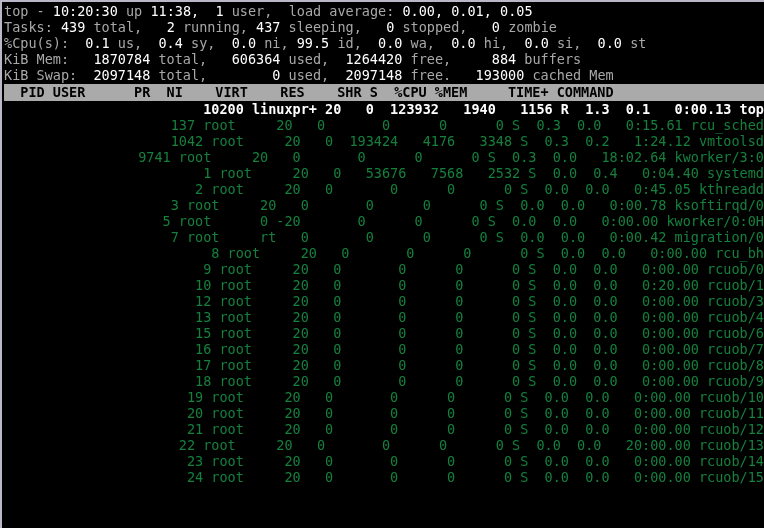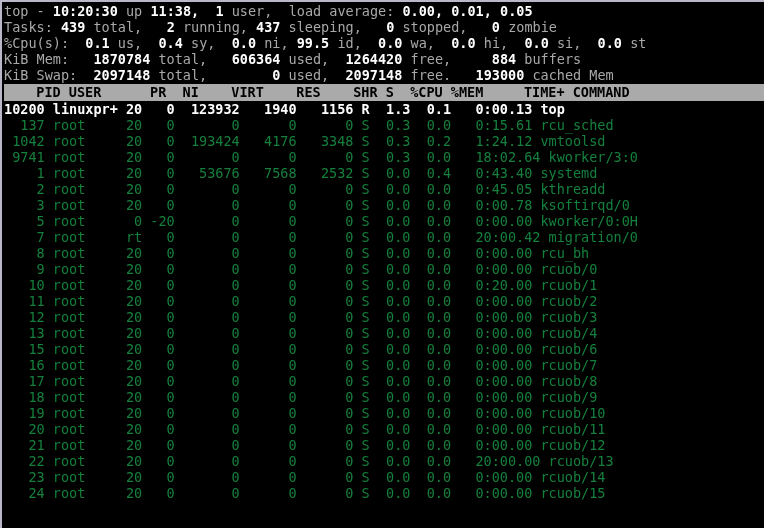--- a/index.html
+++ b/index.html
@@ -47,48 +47,49 @@
   }
 
   .summary .line {
     height: 16px;
     line-height: 16px;
   }
 
   
   .b {
     color: #ffffff;
-    font-weight: bold;
+    font-weight: normal;
   }
   
   .d {
     color: #a8a8a8;
     font-weight: normal;
   }
 
   
   #col-header {
     height: 17px;
     line-height: 17px;
     background: #aaaaaa;
     color: #000000;
     font-weight: bold;
     white-space: pre;
     font-size: 13.5px;
     font-family: "DejaVu Sans Mono", "Liberation Mono", monospace;
     width: 100%;
     box-sizing: border-box;
-    padding-left: 16px;
+    padding-left: 0px;
     margin-top: 1px;
     overflow: hidden;
   }
 
   
   #proc-rows {
     margin-top: 0px;
+    text-align: right;
   }
   .proc-row {
     height: 16px;
     line-height: 16px;
     font-size: 13.5px;
     white-space: pre;
     color: #15803d;
     font-family: "DejaVu Sans Mono", "Liberation Mono", monospace;
   }
   .proc-row.bold {
@@ -116,29 +117,28 @@
 
     </div>
 
     <div id="col-header">  PID USER      PR  NI    VIRT    RES    SHR S  %CPU %MEM     TIME+ COMMAND                 </div>
 
     <div id="proc-rows">
         <div class="proc-row bold">10200 linuxpr+ 20   0  123932   1940   1156 R  1.3  0.1   0:00.13 top</div>
         <div class="proc-row">  137 root     20   0       0      0      0 S  0.3  0.0   0:15.61 rcu_sched</div>
         <div class="proc-row"> 1042 root     20   0  193424   4176   3348 S  0.3  0.2   1:24.12 vmtoolsd</div>
         <div class="proc-row"> 9741 root     20   0       0      0      0 S  0.3  0.0   18:02.64 kworker/3:0</div>
-        <div class="proc-row">    1 root     20   0   53676   7568   2532 S  0.0  0.4   0:43.40 systemd</div>
+        <div class="proc-row">    1 root     20   0   53676   7568   2532 S  0.0  0.4   0:04.40 systemd</div>
         <div class="proc-row">    2 root     20   0       0      0      0 S  0.0  0.0   0:45.05 kthreadd</div>
         <div class="proc-row">    3 root     20   0       0      0      0 S  0.0  0.0   0:00.78 ksoftirqd/0</div>
         <div class="proc-row">    5 root      0 -20       0      0      0 S  0.0  0.0   0:00.00 kworker/0:0H</div>
-        <div class="proc-row">    7 root     rt   0       0      0      0 S  0.0  0.0   20:00.42 migration/0</div>
+        <div class="proc-row">    7 root     rt   0       0      0      0 S  0.0  0.0   0:00.42 migration/0</div>
         <div class="proc-row">    8 root     20   0       0      0      0 S  0.0  0.0   0:00.00 rcu_bh</div>
         <div class="proc-row">    9 root     20   0       0      0      0 S  0.0  0.0   0:00.00 rcuob/0</div>
         <div class="proc-row">   10 root     20   0       0      0      0 S  0.0  0.0   0:20.00 rcuob/1</div>
-        <div class="proc-row">   11 root     20   0       0      0      0 S  0.0  0.0   0:00.00 rcuob/2</div>
         <div class="proc-row">   12 root     20   0       0      0      0 S  0.0  0.0   0:00.00 rcuob/3</div>
         <div class="proc-row">   13 root     20   0       0      0      0 S  0.0  0.0   0:00.00 rcuob/4</div>
         <div class="proc-row">   15 root     20   0       0      0      0 S  0.0  0.0   0:00.00 rcuob/6</div>
         <div class="proc-row">   16 root     20   0       0      0      0 S  0.0  0.0   0:00.00 rcuob/7</div>
         <div class="proc-row">   17 root     20   0       0      0      0 S  0.0  0.0   0:00.00 rcuob/8</div>
         <div class="proc-row">   18 root     20   0       0      0      0 S  0.0  0.0   0:00.00 rcuob/9</div>
         <div class="proc-row">   19 root     20   0       0      0      0 S  0.0  0.0   0:00.00 rcuob/10</div>
         <div class="proc-row">   20 root     20   0       0      0      0 S  0.0  0.0   0:00.00 rcuob/11</div>
         <div class="proc-row">   21 root     20   0       0      0      0 S  0.0  0.0   0:00.00 rcuob/12</div>
         <div class="proc-row">   22 root     20   0       0      0      0 S  0.0  0.0   20:00.00 rcuob/13</div>

